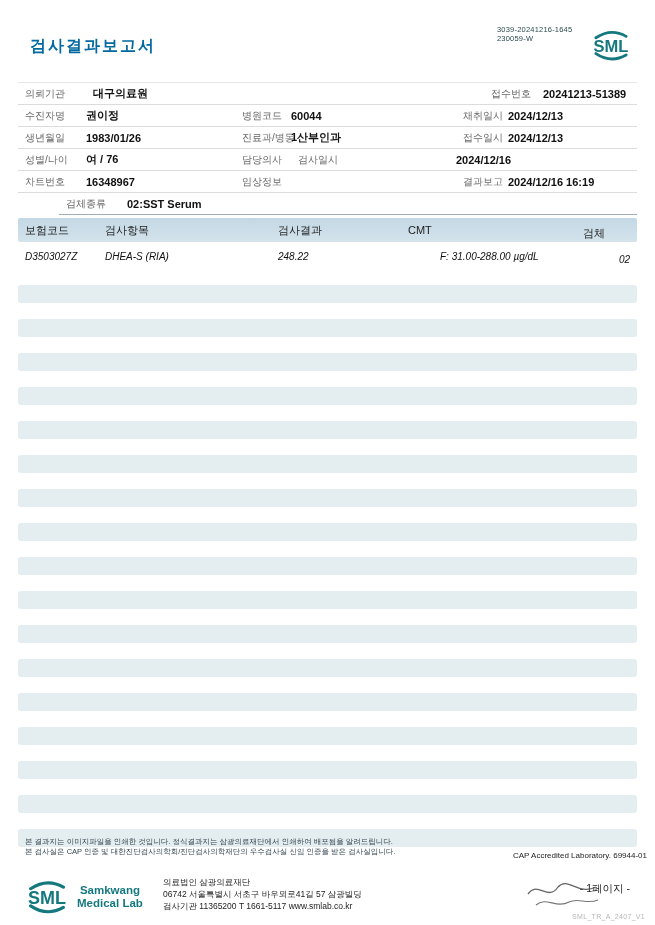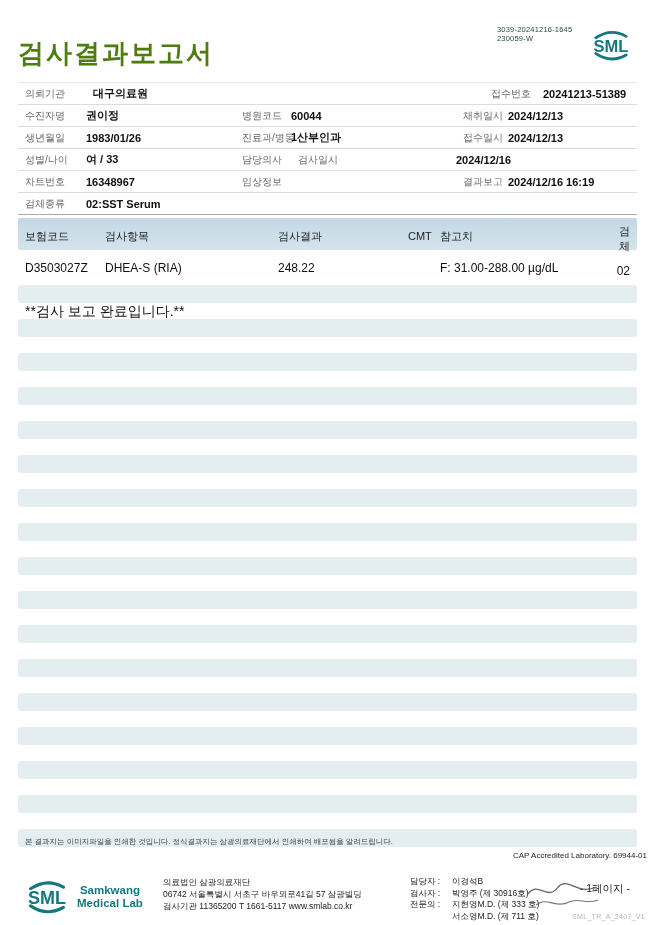--- a/index.html
+++ b/index.html
@@ -5,58 +5,58 @@
   html,body{margin:0;padding:0;background:#fff;}
   .page{
     position:relative;
     width:655px;height:925px;
     background:#fff;
     font-family:"Liberation Sans","DejaVu Sans",sans-serif;
     overflow:hidden;
   }
   
   .title{
-    position:absolute;left:18px;top:36px;
-    font-size:26px;font-weight:bold;color:#4d7c0f;letter-spacing:2px;
+    position:absolute;left:30px;top:36px;
+    font-size:16px;font-weight:bold;color:#0369a1;letter-spacing:2px;
   }
   .doc-codes{
     position:absolute;left:497px;top:25px;
     font-size:7.5px;line-height:9px;color:#2b4a4e;letter-spacing:.2px;
   }
   .logo-top{position:absolute;left:588px;top:28px;width:46px;height:34px;}
   .logo-bottom{position:absolute;left:22px;top:878px;width:50px;height:37px;}
   .logo text{font-family:"Liberation Sans",sans-serif;}
   
   .info-table{
     position:absolute;left:18px;top:82px;width:619px;
   }
   .info-row{
     display:grid;
     grid-template-columns:68px 149px 56px 165px 52px 1fr;
     align-items:center;
     height:21px;
     border-bottom:1px solid #dcdcdc;
   }
   .info-row:first-child{border-top:1px solid #e6e6e6;gap:7px;}
-  .info-row:last-child{border-bottom:1px solid #9fb0b5;}
+  .info-row:last-child{border-bottom:1px solid #9fb0b5;margin-left:41px;}
   .info-label{font-size:10px;color:#666;padding-left:7px;white-space:nowrap;}
   .info-value{font-size:11px;color:#111;font-weight:bold;white-space:nowrap;}
   
   .results{position:absolute;left:18px;top:218px;width:619px;}
   .res-grid{
     display:grid;
     grid-template-columns:87px 173px 130px 32px 172px 1fr;
-    align-items:center;height:32px;
+    align-items:center;height:24px;
   }
   .res-head{
     background:linear-gradient(180deg,#c3d8e4,#d4e3ec);
     border-radius:2px;
     font-size:11px;color:#1c1c1c;
   }
-  .res-row{font-size:12px;color:#101010;margin-top:2px;}
+  .res-row{font-size:10px;color:#101010;margin-top:2px;font-style:italic;}
   .cell-first{padding-left:7px;}
   .cell-right{text-align:right;padding-right:7px;margin-top:6px;}
   .res-note{font-size:14px;color:#101010;padding-left:7px;margin-top:19px;}
   
   .stripes{position:absolute;left:18px;top:285px;width:619px;}
   .stripe{
     height:18px;margin-bottom:16px;
     background:#e4edf0;border-radius:3px;
   }
   
@@ -134,21 +134,21 @@
     <div class="info-row">
       <span class="info-label">생년월일</span>
       <span class="info-value">1983/01/26</span>
       <span class="info-label">진료과/병동</span>
       <span class="info-value">1산부인과</span>
       <span class="info-label">접수일시</span>
       <span class="info-value">2024/12/13</span>
     </div>
     <div class="info-row">
       <span class="info-label">성별/나이</span>
-      <span class="info-value">여 / 33</span>
+      <span class="info-value">여 / 76</span>
       <span class="info-label">담당의사</span>
       <span class="info-label">검사일시</span>
       <span class="info-value">2024/12/16</span>
     </div>
     <div class="info-row">
       <span class="info-label">차트번호</span>
       <span class="info-value">16348967</span>
       <span class="info-label">임상정보</span>
       <span class="info-value"></span>
       <span class="info-label">결과보고</span>
@@ -163,21 +163,20 @@
       <span class="info-value"></span>
     </div>
   </div>
 
   <div class="results">
     <div class="res-grid res-head">
       <span class="cell-first">보험코드</span>
       <span>검사항목</span>
       <span>검사결과</span>
       <span>CMT</span>
-      <span>참고치</span>
       <span class="cell-right">검체</span>
     </div>
     <div class="res-grid res-row">
       <span class="cell-first">D3503027Z</span>
       <span>DHEA-S (RIA)</span>
       <span>248.22</span>
       <span></span>
       <span>F: 31.00-288.00 µg/dL</span>
       <span class="cell-right">02</span>
     </div>
@@ -199,57 +198,40 @@
       <div class="stripe"></div>
       <div class="stripe"></div>
       <div class="stripe"></div>
       <div class="stripe"></div>
       <div class="stripe"></div>
       <div class="stripe"></div>
     </div>
 
   <div class="page-label">- 1페이지 -</div>
   <div class="footnote-1">본 결과지는 이미지파일을 인쇄한 것입니다. 정식결과지는 삼광의료재단에서 인쇄하여 배포됨을 알려드립니다.</div>
+  <div class="footnote-2">본 검사실은 CAP 인증 및 대한진단검사의학회/진단검사의학재단의 우수검사실 신임 인증을 받은 검사실입니다.</div>
   <div class="cap-line">CAP Accredited Laboratory. 69944-01</div>
 
   <svg class="logo logo-bottom" viewBox="0 0 64 46">
     <path d="M11 13 Q 32 -1 53 11" fill="none" stroke="#15787f" stroke-width="4" stroke-linecap="round"></path>
     <text x="32" y="33" text-anchor="middle" font-size="23" font-weight="bold" fill="#15787f">SML</text>
     <path d="M11 35 Q 32 49 53 37" fill="none" stroke="#15787f" stroke-width="4" stroke-linecap="round"></path>
   </svg>
 
   <div class="footer-brand">
     <div>Samkwang</div>
     <div>Medical Lab</div>
   </div>
 
   <div class="footer-org">
     <div>의료법인 삼광의료재단</div>
     <div>06742 서울특별시 서초구 바우뫼로41길 57 삼광빌딩</div>
     <div>검사기관 11365200 T 1661-5117 www.smlab.co.kr</div>
   </div>
 
-  <div class="footer-staff">
-    <div class="staff-row">
-      <span>담당자 :</span>
-      <span>이경석B</span>
-    </div>
-    <div class="staff-row">
-      <span>검사자 :</span>
-      <span>박영주 (제 30916호)</span>
-    </div>
-    <div class="staff-row">
-      <span>전문의 :</span>
-      <span>지현영M.D. (제 333 호)</span>
-    </div>
-    <div class="staff-row">
-      <span></span>
-      <span>서소영M.D. (제 711 호)</span>
-    </div>
-  </div>
 
   <svg class="signature" viewBox="0 0 82 36">
     <path d="M6 16 C 16 2, 26 24, 36 9 C 46 -2, 56 18, 74 9" fill="none" stroke="#4a4a4a" stroke-width="1.3" opacity="0.85"></path>
     <path d="M14 27 C 24 18, 34 31, 47 24 C 57 19, 64 27, 76 22" fill="none" stroke="#4a4a4a" stroke-width="1.1" opacity="0.75"></path>
   </svg>
 
   <div class="form-code">SML_TR_A_2407_V1</div>
 
 </div>
 

